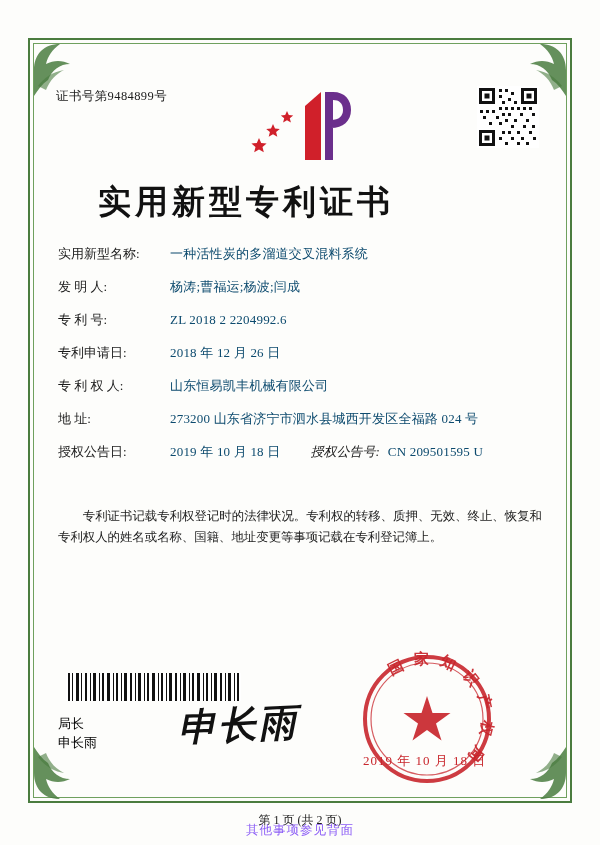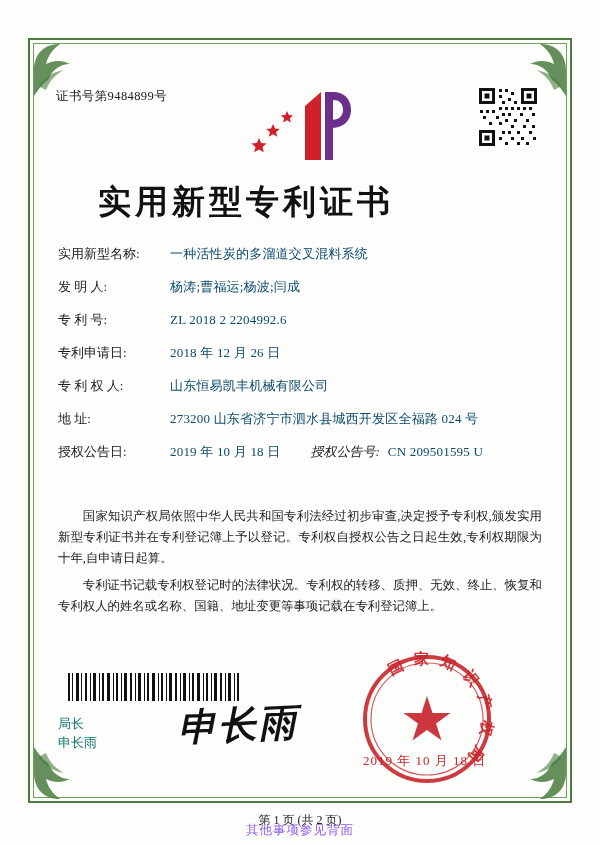--- a/index.html
+++ b/index.html
@@ -155,21 +155,21 @@
   }
   .barcode svg { display: block; }
 
   
   .sig-label {
     position: absolute;
     left: 58px;
     top: 714px;
     font-size: 13px;
     line-height: 19px;
-    color: #0f766e;
+    color: #000000;
   }
   .sig-script {
     position: absolute;
     left: 178px;
     top: 700px;
     font-size: 38px;
     font-family: "DejaVu Serif", "Liberation Serif", serif;
     font-style: italic;
     font-weight: bold;
     color: #111;
@@ -369,21 +369,20 @@
     <div class="field-row two">
       <span class="field-label w1">授权公告日:</span>
       <span class="field-value">2019 年 10 月 18 日</span>
       <span class="field-label second">授权公告号:</span>
       <span class="field-value">CN 209501595 U</span>
     </div>
 
   </div>
 
   <div class="paras">
-    <p>国家知识产权局依照中华人民共和国专利法经过初步审查,决定授予专利权,颁发实用新型专利证书并在专利登记簿上予以登记。专利权自授权公告之日起生效,专利权期限为十年,自申请日起算。</p>
     <p>专利证书记载专利权登记时的法律状况。专利权的转移、质押、无效、终止、恢复和专利权人的姓名或名称、国籍、地址变更等事项记载在专利登记簿上。</p>
   </div>
 
   <div class="barcode">
     <svg viewBox="0 0 175 28" xmlns="http://www.w3.org/2000/svg">
       <rect x="0" y="0" width="175" height="28" fill="#ffffff"></rect>
       <g fill="#111111">
         <rect x="2" y="0" width="2" height="28"></rect>
           <rect x="6" y="0" width="1" height="28"></rect>
         <rect x="10" y="0" width="3" height="28"></rect>

